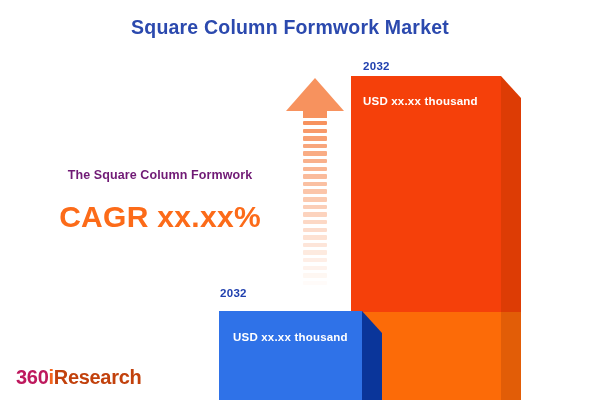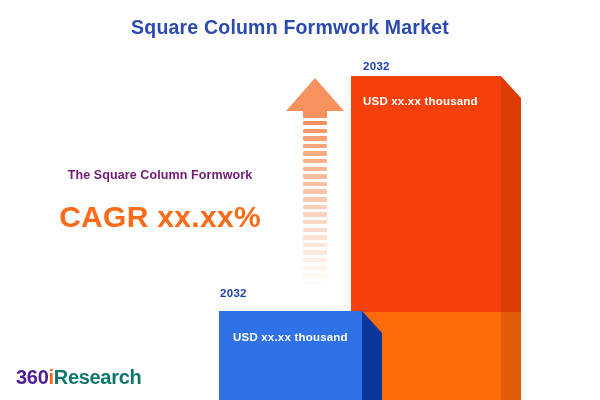--- a/index.html
+++ b/index.html
@@ -200,23 +200,23 @@
 
   
   #logo {
     position: absolute;
     left: 16px;
     top: 366px;
     font-size: 20px;
     font-weight: bold;
     letter-spacing: -0.3px;
   }
-  .logo-360 { color: #4c1d95; }
+  .logo-360 { color: #be185d; }
   .logo-i { color: #f4641c; }
-  .logo-research { color: #0f766e; }
+  .logo-research { color: #c2410c; }
 </style>
 </head>
 <body>
 
 <div id="canvas">
 
   <div id="chart-title">Square Column Formwork Market</div>
 
   <div id="year-2032" class="year-label">2032</div>
   <div id="bar-2032">

